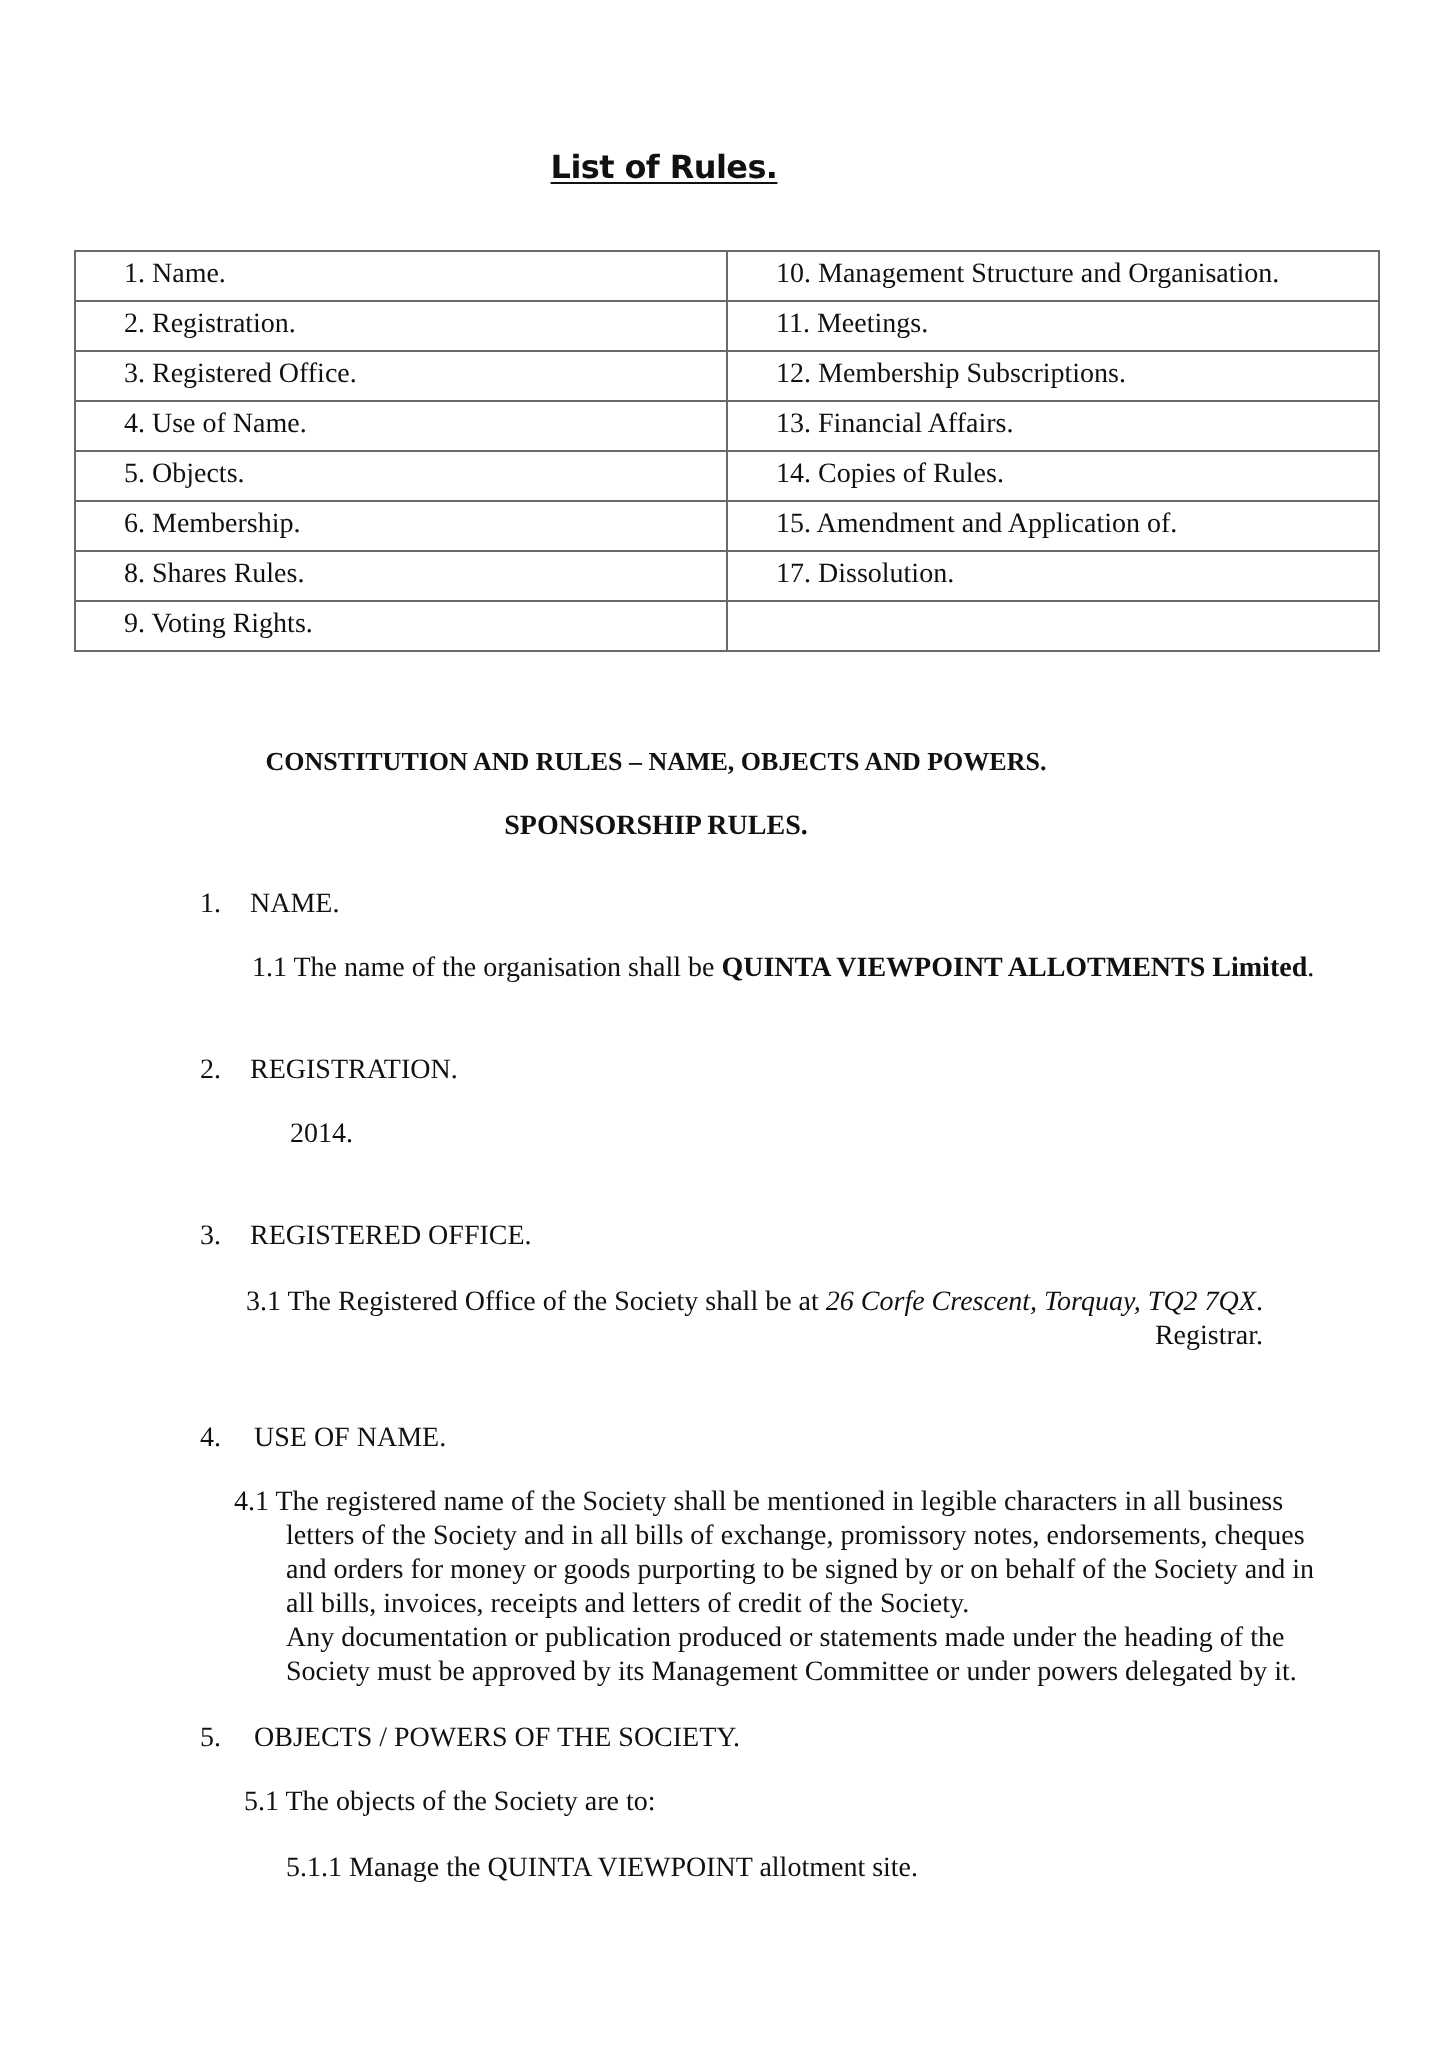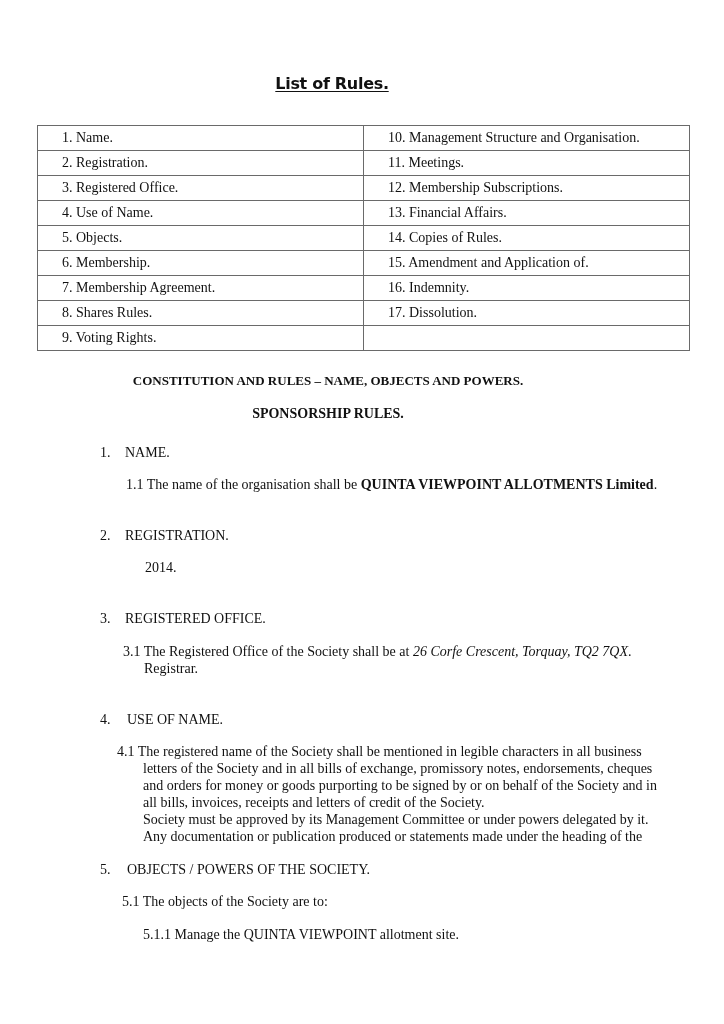--- a/index.html
+++ b/index.html
@@ -50,24 +50,20 @@
     </tr>
     <tr>
       <td>5. Objects.</td>
       <td class="right">14. Copies of Rules.</td>
     </tr>
     <tr>
       <td>6. Membership.</td>
       <td class="right">15. Amendment and Application of.</td>
     </tr>
     <tr>
-      <td>7. Membership Agreement.</td>
-      <td class="right">16. Indemnity.</td>
-    </tr>
-    <tr>
       <td>8. Shares Rules.</td>
       <td class="right">17. Dissolution.</td>
     </tr>
     <tr>
       <td>9. Voting Rights.</td>
       <td class="right"></td>
     </tr>
   </tbody>
 </table>
 
@@ -86,32 +82,32 @@
 </div>
 <div class="para" style="top:559px; left:122px;">
   <span class="indent">2014.</span>
 </div>
 
 <div class="sec" style="top:610px; left:100px;">
   <span class="num" style="width:25px;">3.</span><span>REGISTERED OFFICE.</span>
 </div>
 <div class="para" style="top:643px; left:123px;">
   <span>3.1 The Registered Office of the Society shall be at </span><i>26 Corfe Crescent, Torquay, TQ2 7QX</i><span>.</span>
-  <span class="indent" style="padding-left:21px;">Registrar.</span>
+  <span class="indent" style="padding-left:21px;text-align:right;">Registrar.</span>
 </div>
 
 <div class="sec" style="top:711px; left:100px;">
   <span class="num" style="width:27px;">4.</span><span>USE OF NAME.</span>
 </div>
 <div class="para" style="top:743px; left:117px;">
   <span>4.1 The registered name of the Society shall be mentioned in legible characters in all business</span>
   <span class="indent" style="padding-left:26px;">letters of the Society and in all bills of exchange, promissory notes, endorsements, cheques</span>
   <span class="indent" style="padding-left:26px;">and orders for money or goods purporting to be signed by or on behalf of the Society and in</span>
   <span class="indent" style="padding-left:26px;">all bills, invoices, receipts and letters of credit of the Society.</span>
+  <span class="indent" style="padding-left:26px;">Any documentation or publication produced or statements made under the heading of the</span>
   <span class="indent" style="padding-left:26px;">Society must be approved by its Management Committee or under powers delegated by it.</span>
-  <span class="indent" style="padding-left:26px;">Any documentation or publication produced or statements made under the heading of the</span>
 </div>
 
 <div class="sec" style="top:861px; left:100px;">
   <span class="num" style="width:27px;">5.</span><span>OBJECTS / POWERS OF THE SOCIETY.</span>
 </div>
 <div class="para" style="top:893px; left:122px;">5.1 The objects of the Society are to:</div>
 <div class="para" style="top:926px; left:143px;">5.1.1 Manage the QUINTA VIEWPOINT allotment site.</div>
 
 </body></html>

